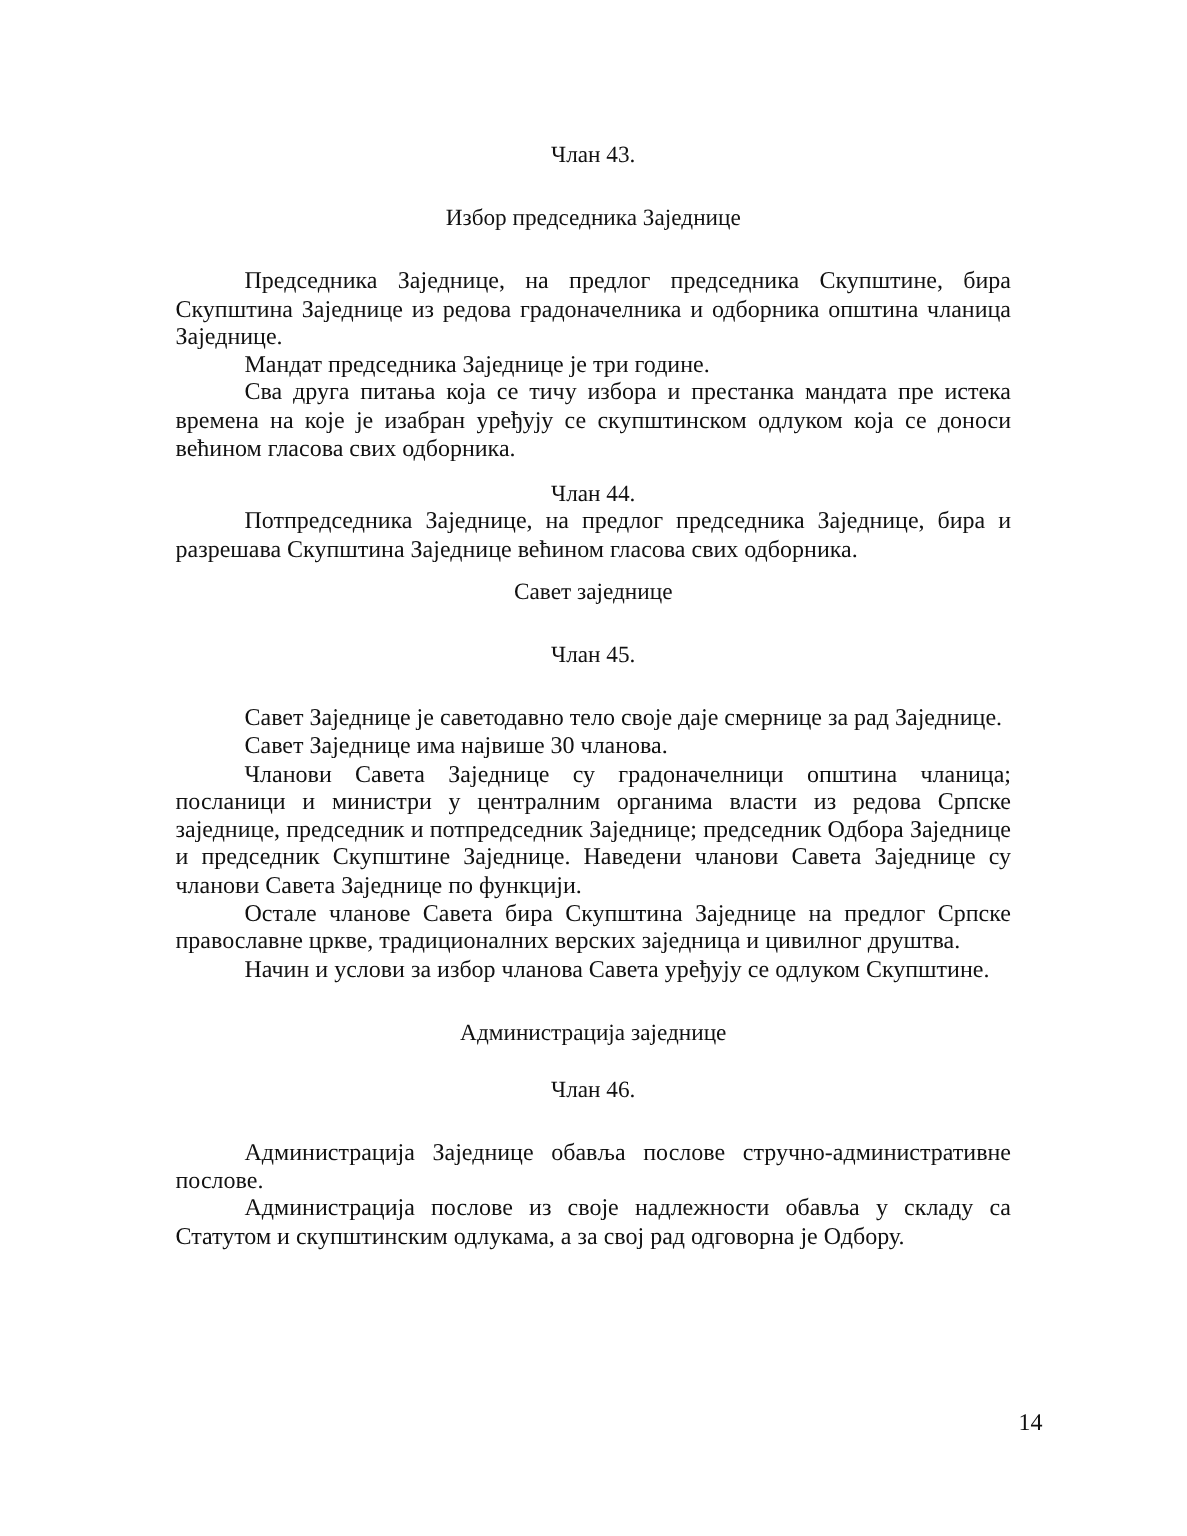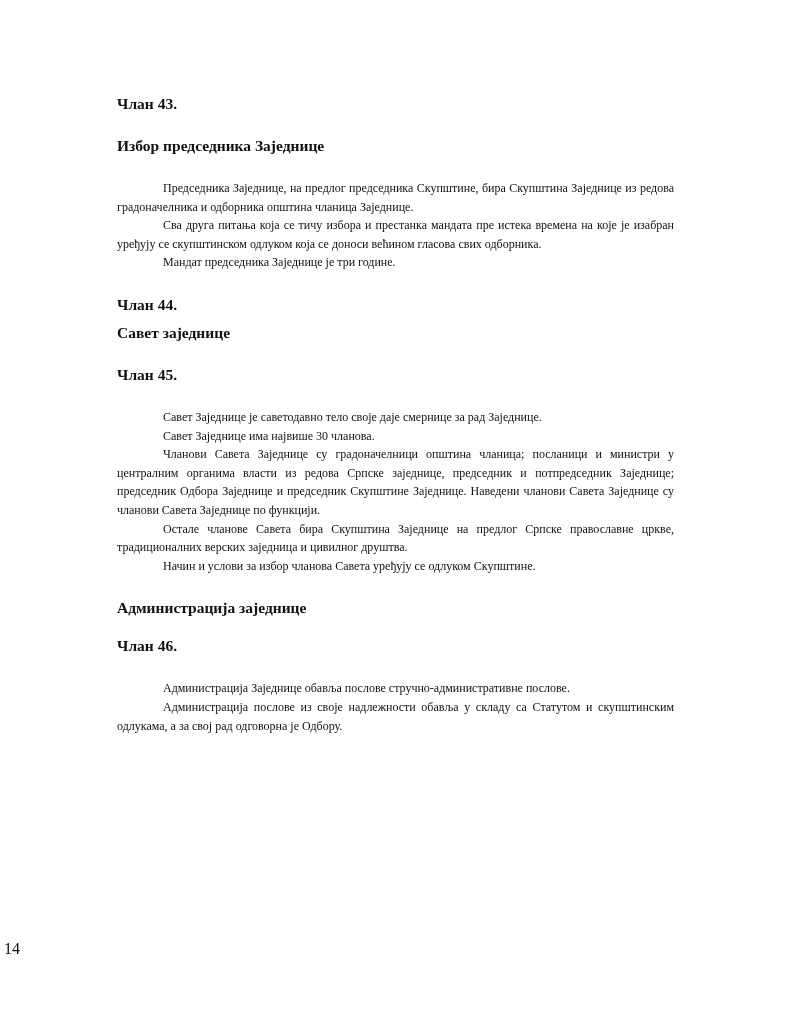--- a/index.html
+++ b/index.html
@@ -1,34 +1,35 @@
 <!DOCTYPE html>
 <html><head>
 <meta charset="utf-8">
 <style>
   html, body { margin: 0; padding: 0; background: #ffffff; }
   body { width: 791px; height: 1024px; position: relative; overflow: hidden;
          font-family: "Liberation Serif", "DejaVu Serif", serif; color: #111; }
   .page { position: absolute; left: 117px; top: 0; width: 557px; }
-  .heading { text-align: left; font-weight: bold; font-size: 15.5px; line-height: 18px; margin: 0; }
-  .para { font-size: 12px; line-height: 18.6px; text-align: justify; text-indent: 46px; margin: 0; }
-  .pagenum { position: absolute; left: 4px; width: 681px; top: 940px; text-align: left; font-size: 16px; }
+  .heading { text-align: center; font-weight: normal; font-size: 15.5px; line-height: 18px; margin: 0; }
+  .para { font-size: 16px; line-height: 18.6px; text-align: justify; text-indent: 46px; margin: 0; }
+  .pagenum { position: absolute; left: 14px; width: 681px; top: 940px; text-align: right; font-size: 16px; }
 </style>
 </head>
 <body>
 
 <div class="page">
 
   <p class="heading" style="margin-top:95px">Члан 43.</p>
   <p class="heading" style="margin-top:24px">Избор председника Заједнице</p>
   <p class="para" style="margin-top:24px">Председника Заједнице, на предлог председника Скупштине, бира Скупштина Заједнице из редова градоначелника и одборника општина чланица Заједнице.</p>
+  <p class="para">Мандат председника Заједнице је три године.</p>
   <p class="para">Сва друга питања која се тичу избора и престанка мандата пре истека времена на које је изабран уређују се скупштинском одлуком која се доноси већином гласова свих одборника.</p>
-  <p class="para">Мандат председника Заједнице је три године.</p>
 
-  <p class="heading" style="margin-top:24px">Члан 44.</p>
+  <p class="heading" style="margin-top:12px">Члан 44.</p>
+  <p class="para">Потпредседника Заједнице, на предлог председника Заједнице, бира и разрешава Скупштина Заједнице већином гласова свих одборника.</p>
 
   <p class="heading" style="margin-top:10px">Савет заједнице</p>
   <p class="heading" style="margin-top:24px">Члан 45.</p>
   <p class="para" style="margin-top:24px">Савет Заједнице је саветодавно тело своје даје смернице за рад Заједнице.</p>
   <p class="para">Савет Заједнице има највише 30 чланова.</p>
   <p class="para">Чланови Савета Заједнице су градоначелници општина чланица; посланици и министри у централним органима власти из редова Српске заједнице, председник и потпредседник Заједнице; председник Одбора Заједнице и председник Скупштине Заједнице. Наведени чланови Савета Заједнице су чланови Савета Заједнице по функцији.</p>
   <p class="para">Остале чланове Савета бира Скупштина Заједнице на предлог Српске православне цркве, традиционалних верских заједница и цивилног друштва.</p>
   <p class="para">Начин и услови за избор чланова Савета уређују се одлуком Скупштине.</p>
 
   <p class="heading" style="margin-top:24px">Администрација заједнице</p>

